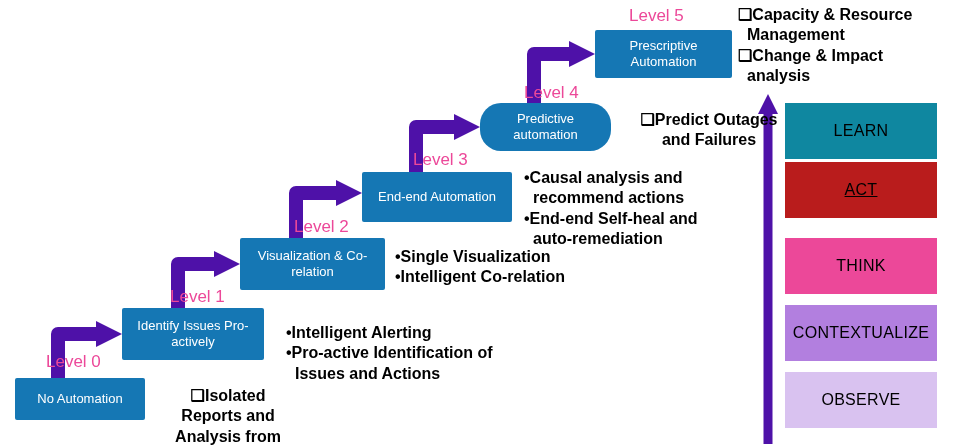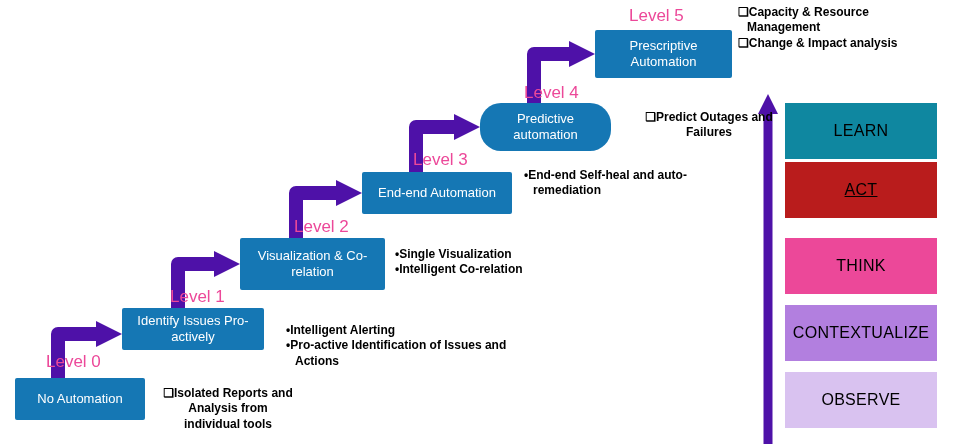--- a/index.html
+++ b/index.html
@@ -10,21 +10,21 @@
   #arrows{position:absolute;left:0;top:0;z-index:0;}
   .level-box{
     position:absolute;z-index:2;display:flex;align-items:center;justify-content:center;
     text-align:center;color:#ffffff;font-size:13px;line-height:1.25;border-radius:2px;
     padding:6px 10px;box-sizing:border-box;
   }
   .level-label{
     position:absolute;z-index:3;font-size:17px;color:#ec4899;white-space:nowrap;
   }
   .desc{
-    position:absolute;z-index:2;font-size:12px;font-weight:700;color:#000;line-height:1.28;
+    position:absolute;z-index:2;font-size:16px;font-weight:700;color:#000;line-height:1.28;
   }
   .desc.hang .bullet{padding-left:9px;text-indent:-9px;}
   .desc.center{text-align:center;}
   .ladder-box{
     position:absolute;z-index:2;left:785px;width:152px;height:56px;
     display:flex;align-items:center;justify-content:center;
     font-size:16px;color:#000;letter-spacing:.3px;text-align:right;
   }
 </style>
 </head>
@@ -49,36 +49,37 @@
     <path d="M768,444 L768,112" fill="none" stroke-width="9" marker-end="url(#ah2)" stroke="#4e11a8"></path>
   </svg>
 
   <div class="level-label" style="left:46px;top:352px;">Level 0</div>
   <div class="level-box" style="left: 15px; top: 378px; width: 130px; height: 42px; background-color: rgb(21, 119, 180);">No Automation</div>
   <div class="desc center" style="left:162px;top:386px;width:132px;">
     <div class="bullet">❑Isolated Reports and Analysis from individual tools</div>
   </div>
 
   <div class="level-label" style="left:170px;top:287px;">Level 1</div>
-  <div class="level-box" style="left: 122px; top: 308px; width: 142px; height: 42px; background-color: rgb(21, 119, 180);">Identify Issues Pro-actively</div>
+  <div class="level-box" style="left: 122px; top: 308px; width: 142px; height: 52px; background-color: rgb(21, 119, 180);">Identify Issues Pro-actively</div>
   <div class="desc hang" style="left:286px;top:323px;width:252px;">
     <div class="bullet">•Intelligent Alerting</div>
     <div class="bullet">•Pro-active Identification of Issues and Actions</div>
   </div>
 
   <div class="level-label" style="left:294px;top:217px;">Level 2</div>
   <div class="level-box" style="left: 240px; top: 238px; width: 145px; height: 52px; background-color: rgb(21, 119, 180);">Visualization &amp; Co-relation</div>
   <div class="desc hang" style="left:395px;top:247px;width:220px;">
     <div class="bullet">•Single Visualization</div>
     <div class="bullet">•Intelligent Co-relation</div>
   </div>
 
   <div class="level-label" style="left:413px;top:150px;">Level 3</div>
-  <div class="level-box" style="left: 362px; top: 172px; width: 150px; height: 42px; background-color: rgb(21, 119, 180);">End-end Automation</div>
+  <div class="level-box" style="left: 362px; top: 172px; width: 150px; height: 50px; background-color: rgb(21, 119, 180);">End-end Automation</div>
   <div class="desc hang" style="left:524px;top:168px;width:200px;">
+    <div class="bullet">•Causal analysis and recommend actions</div>
     <div class="bullet">•End-end Self-heal and auto-remediation</div>
   </div>
 
   <div class="level-label" style="left:524px;top:83px;">Level 4</div>
   <div class="level-box" style="left: 480px; top: 103px; width: 131px; height: 48px; background-color: rgb(21, 119, 180); border-radius: 21px;">Predictive automation</div>
   <div class="desc center" style="left:630px;top:110px;width:158px;">
     <div class="bullet">❑Predict Outages and Failures</div>
   </div>
 
   <div class="level-label" style="left:629px;top:6px;">Level 5</div>

